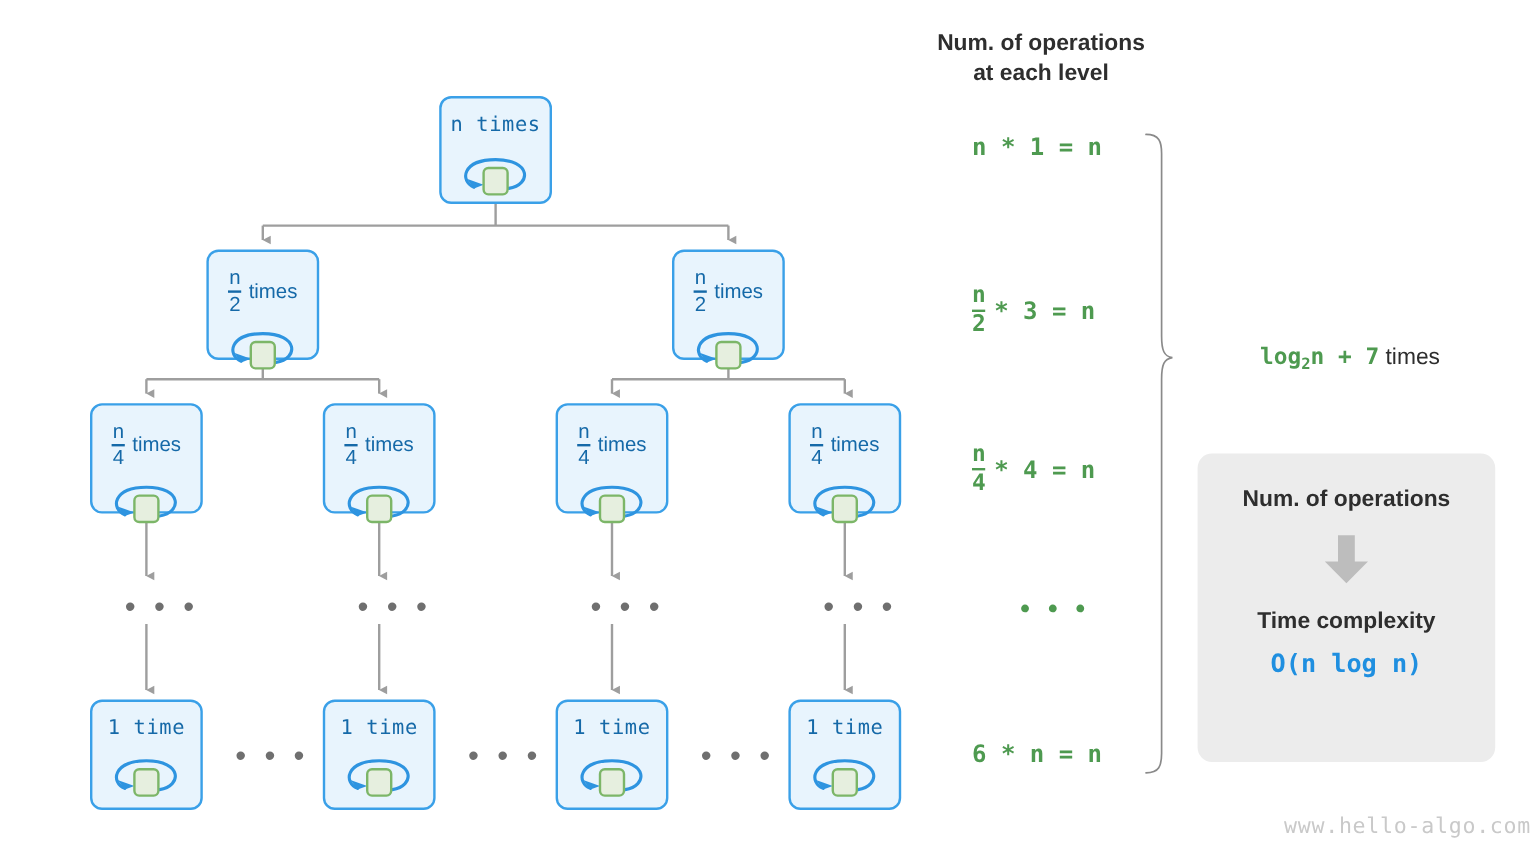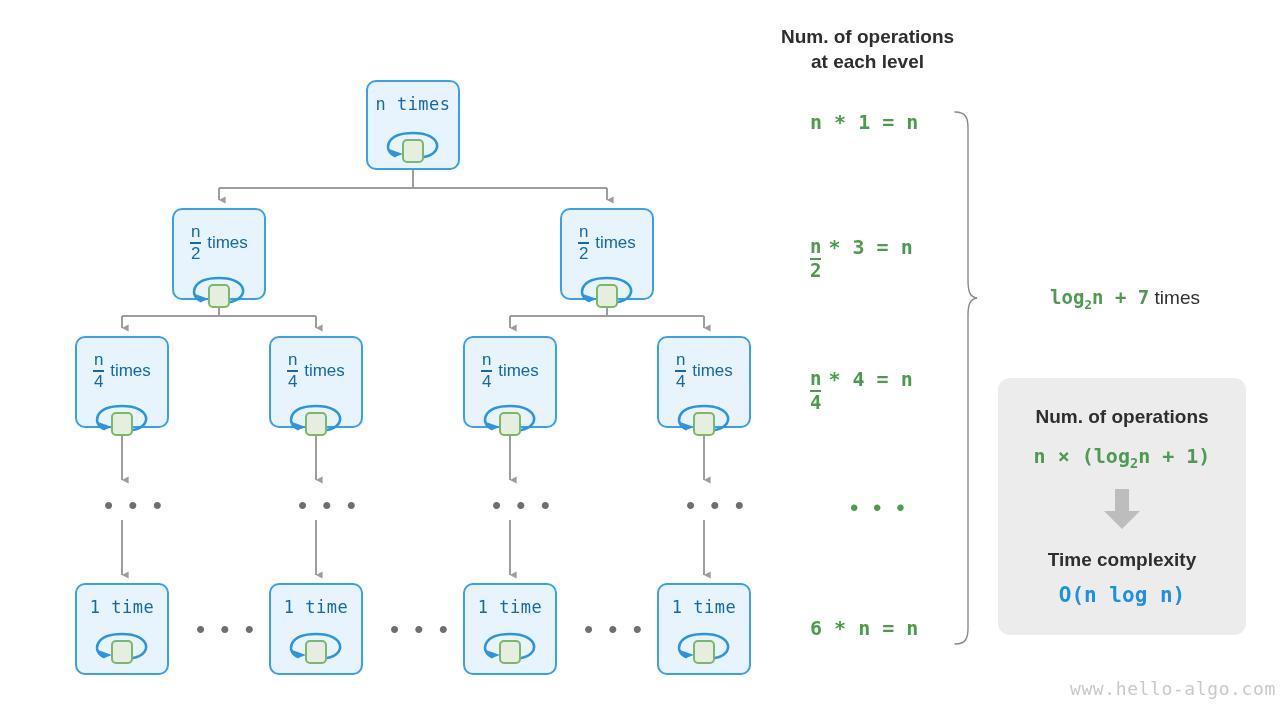--- a/index.html
+++ b/index.html
@@ -115,20 +115,21 @@
     white-space: pre-line;
   }
   .formula {
     position: absolute;
     color: #4e9a50;
     font-family: "DejaVu Sans Mono", "Liberation Mono", monospace;
     font-weight: bold;
     font-size: 20px;
     white-space: nowrap;
     display: flex;
+    align-items: center;
     line-height: 1;
   }
   .formula .fraction { font-size: 19px; }
   .formula .op { margin: 0 7px; }
 
   .levels-note {
     position: absolute;
     text-align: center;
     font-size: 19px;
     color: #2e2e2e;
@@ -438,21 +439,20 @@
 
   <div class="levels-note" style="left:1000px; top:284px; width:250px;">
     <div>
       <span class="gexpr"><span>log</span><sub>2</sub><span>n + 7</span></span>
       <span>times</span>
     </div>
   </div>
 
   <div id="summary-card" style="left:998px; top:378px; width:248px; height:257px;">
     <div class="t" style="margin-top:28px;">Num. of operations</div>
-    <div class="green-expr" style="margin-top:16px;"><span>n × (log</span><sub>2</sub><span>n + 1)</span></div>
 
     <div style="margin-top:16px;">
       <svg width="40" height="44" viewBox="0 0 40 44">
         <path d="M13,2 L27,2 L27,24 L38,24 L20,42 L2,24 L13,24 Z" fill="#bdbdbd"></path>
       </svg>
     </div>
 
     <div class="t" style="margin-top:14px;">Time complexity</div>
     <div class="blue-expr" style="margin-top:12px;">O(n log n)</div>
   </div>

